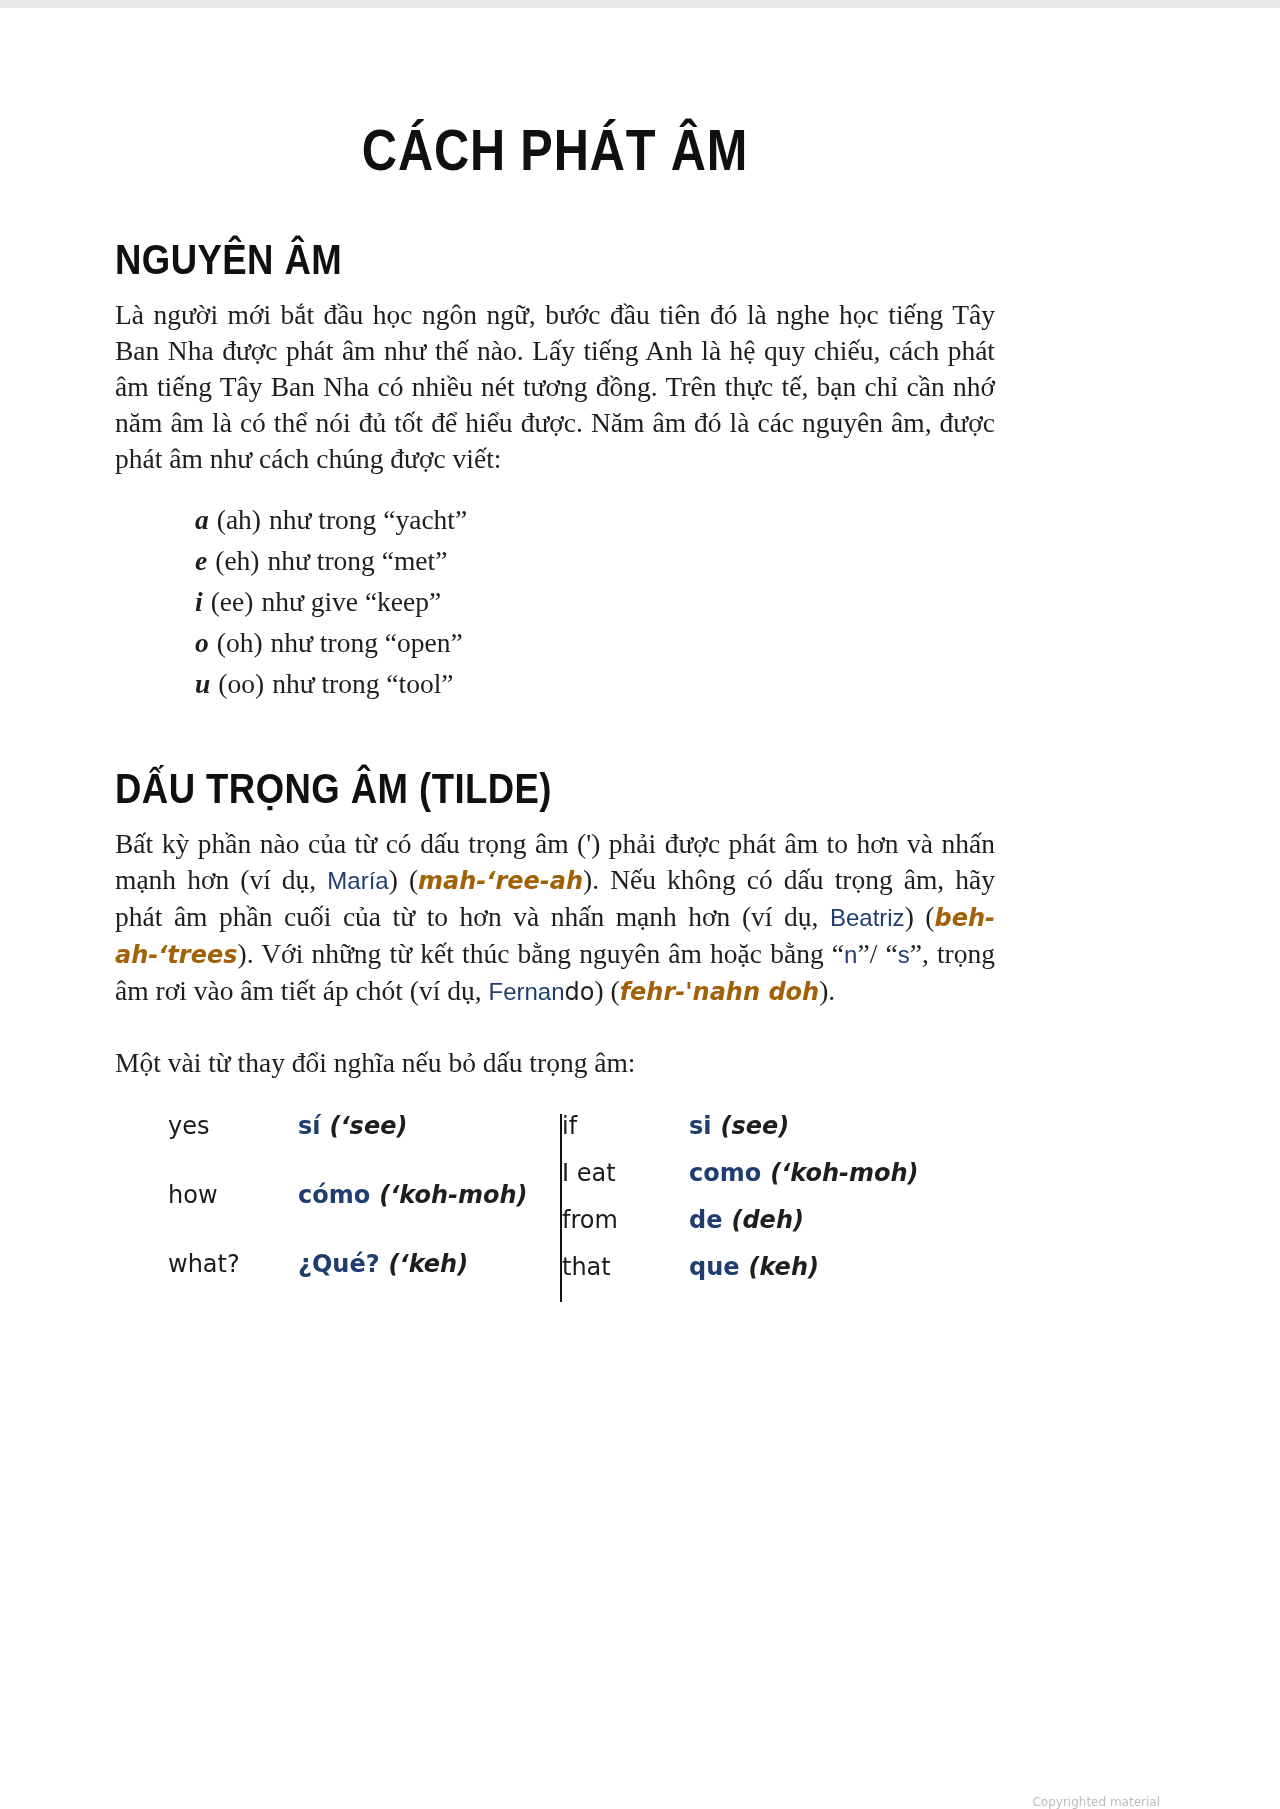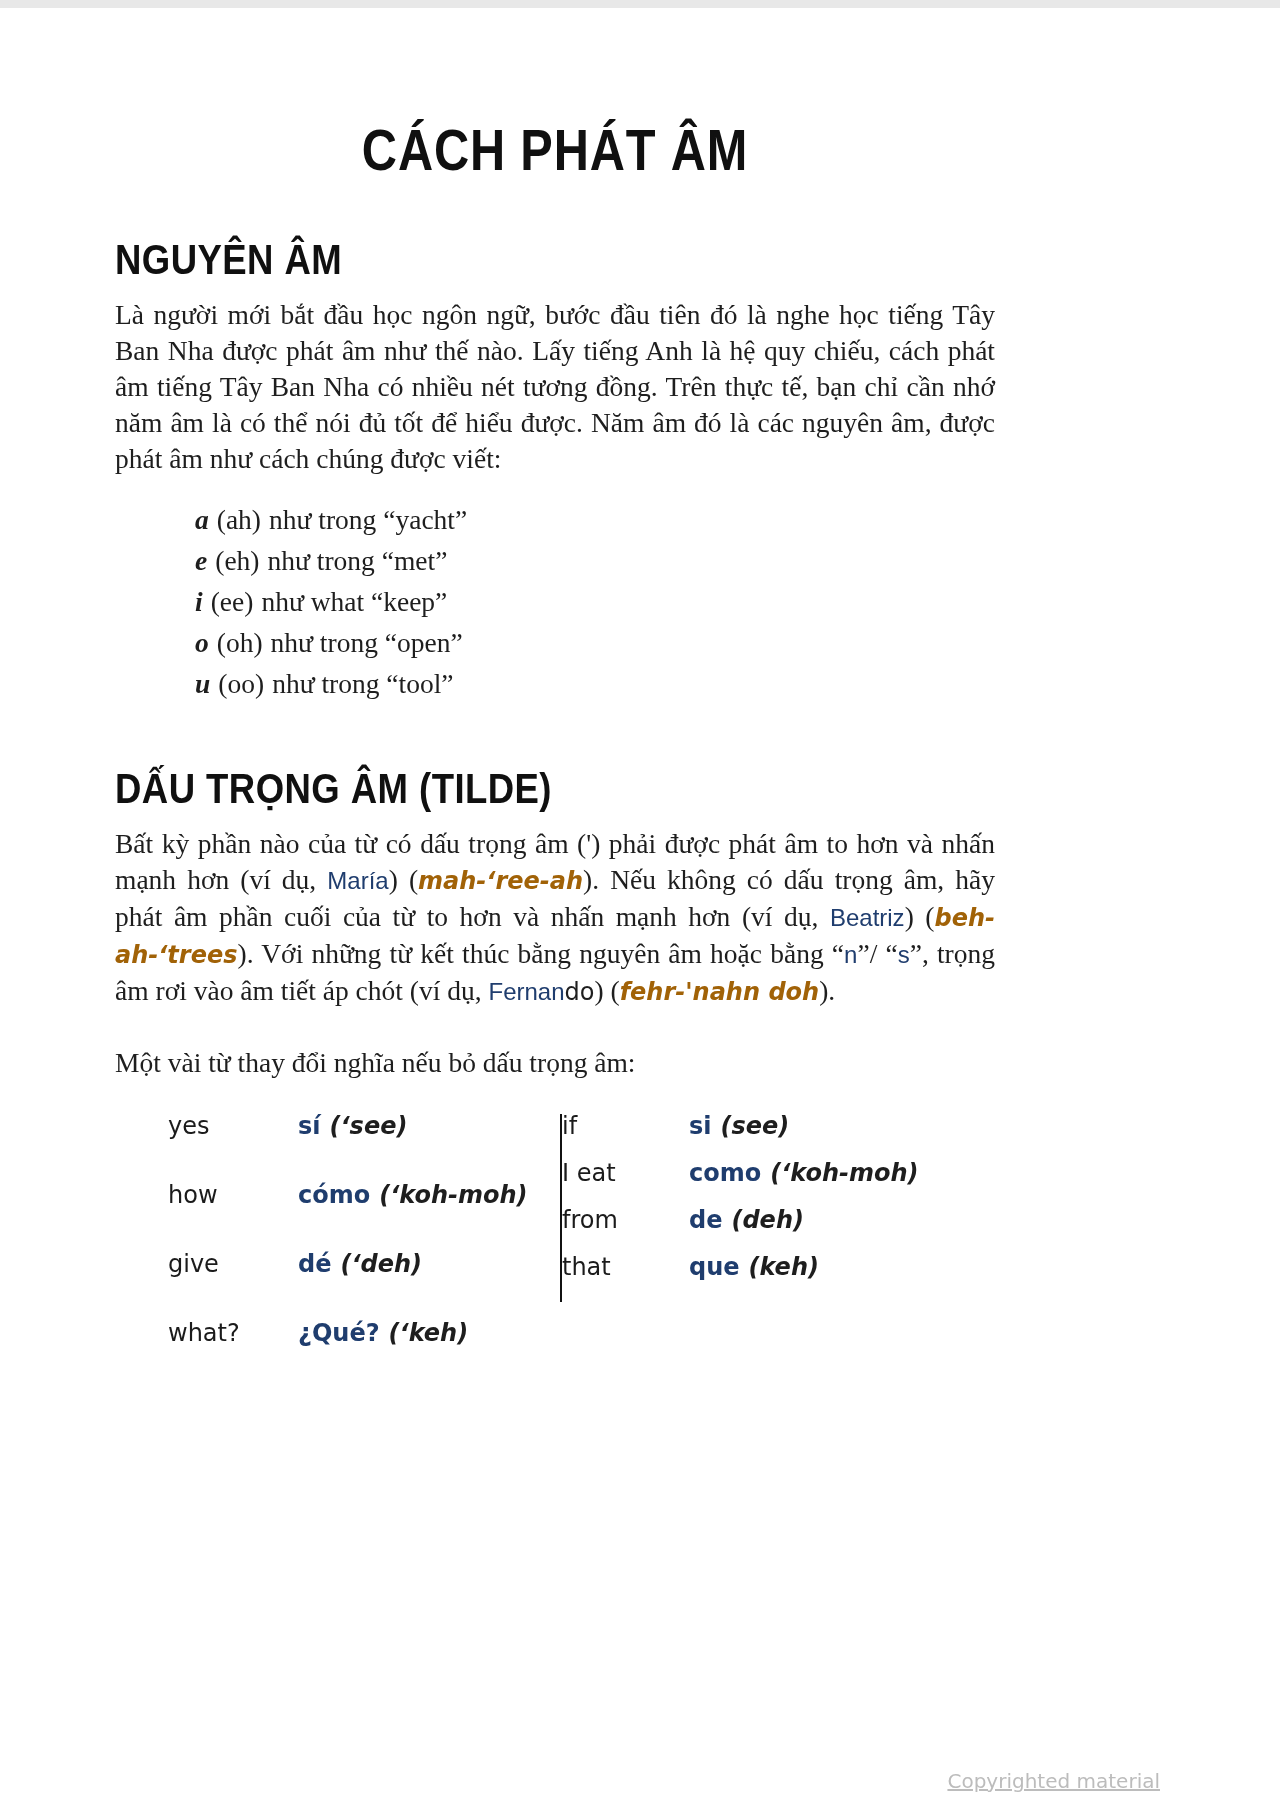--- a/index.html
+++ b/index.html
@@ -105,25 +105,24 @@
   }
   .tdivider {
     width: 2px;
     background: #111111;
     margin-top: 2px;
     height: 188px;
   }
   .watermark {
     position: absolute;
     right: 120px;
-    bottom: 24px;
-    font-family: "DejaVu Sans", sans-serif;
-    font-size: 20px;
+    bottom: 8px;
+    font-family: "DejaVu Sans", sans-serif;
+    font-size: 12px;
     color: #bcbcbc;
-    text-decoration: underline;
   }
 </style>
 </head>
 <body>
 
 <div class="page">
   <div class="content">
 
     <h1 class="title">CÁCH PHÁT ÂM</h1>
 
@@ -132,21 +131,21 @@
       <p class="body-par">Là người mới bắt đầu học ngôn ngữ, bước đầu tiên đó là nghe học tiếng Tây Ban Nha được phát âm như thế nào. Lấy tiếng Anh là hệ quy chiếu, cách phát âm tiếng Tây Ban Nha có nhiều nét tương đồng. Trên thực tế, bạn chỉ cần nhớ năm âm là có thể nói đủ tốt để hiểu được. Năm âm đó là các nguyên âm, được phát âm như cách chúng được viết:</p>
 
       <ul class="vowel-list">
         <li>
           <span class="vletter">a</span><span class="vsound">(ah)</span><span>như trong “yacht”</span>
         </li>
         <li>
           <span class="vletter">e</span><span class="vsound">(eh)</span><span>như trong “met”</span>
         </li>
         <li>
-          <span class="vletter">i</span><span class="vsound">(ee)</span><span>như what “keep”</span>
+          <span class="vletter">i</span><span class="vsound">(ee)</span><span>như give “keep”</span>
         </li>
         <li>
           <span class="vletter">o</span><span class="vsound">(oh)</span><span>như trong “open”</span>
         </li>
         <li>
           <span class="vletter">u</span><span class="vsound">(oo)</span><span>như trong “tool”</span>
         </li>
       </ul>
     </section>
 
@@ -161,25 +160,20 @@
             <span class="ten">yes</span>
             <span class="tes">sí</span>
             <span class="tpron">(‘see)</span>
           </div>
           <div class="trow">
             <span class="ten">how</span>
             <span class="tes">cómo</span>
             <span class="tpron">(‘koh-moh)</span>
           </div>
           <div class="trow">
-            <span class="ten">give</span>
-            <span class="tes">dé</span>
-            <span class="tpron">(‘deh)</span>
-          </div>
-          <div class="trow">
             <span class="ten">what?</span>
             <span class="tes">¿Qué?</span>
             <span class="tpron">(‘keh)</span>
           </div>
         </div>
 
         <div class="tdivider"></div>
 
         <div class="tcol right">
           <div class="trow">

